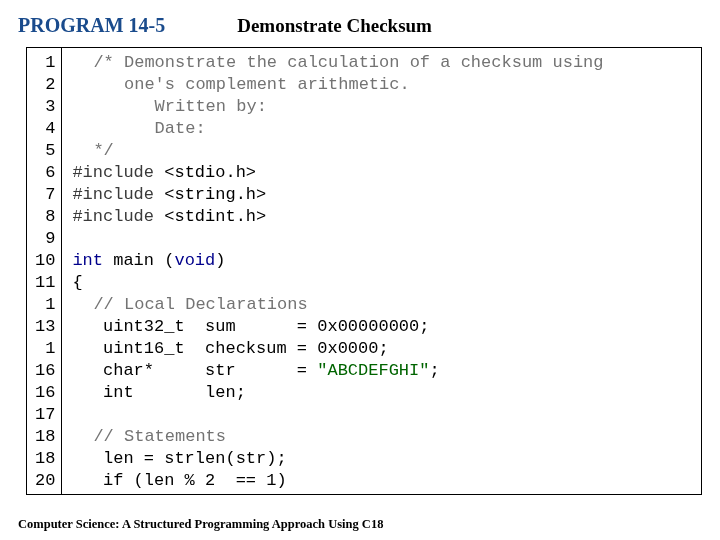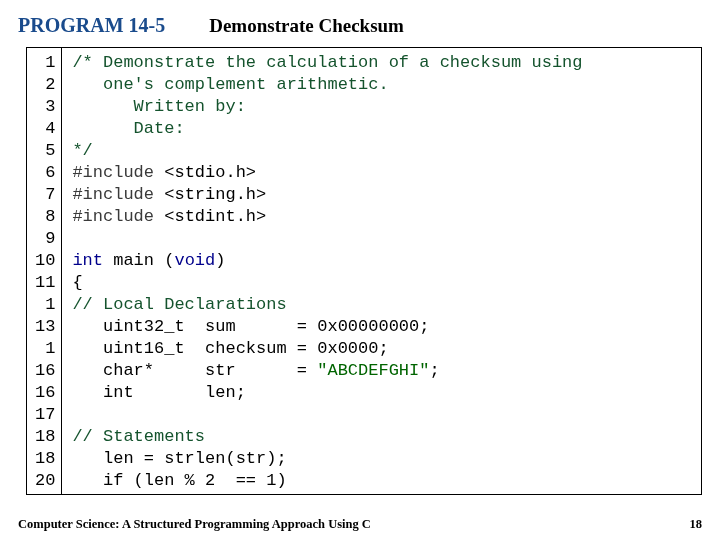--- a/index.html
+++ b/index.html
@@ -8,21 +8,21 @@
     padding: 0;
     width: 720px;
     height: 540px;
     background: #fff;
     font-family: "Times New Roman", Times, serif;
     position: relative;
   }
   .header {
     padding: 14px 18px 10px 18px;
     display: flex;
-    gap: 8px;
+    gap: 36px;
     align-items: flex-end;
   }
   .program-label {
     color: #1a4b8c;
     font-weight: bold;
     font-size: 20px;
   }
   .program-title {
     color: #000;
     font-weight: bold;
@@ -48,34 +48,34 @@
   }
   .gutter div { height: 22px; }
   .code {
     padding: 4px 6px 4px 10px;
     font-family: Consolas, "Courier New", monospace;
     font-size: 17px;
     line-height: 22px;
     white-space: pre;
   }
   .code-line { height: 22px; }
-  .tok-comment   { color: #14532d; }
+  .tok-comment   { color: #737373; margin-left: 21px; }
   .tok-preproc   { color: #3a3a3a; }
   .tok-keyword   { color: #00008b; }
   .tok-type      { color: #00008b; }
   .tok-string    { color: #006400; }
   .tok-plain     { color: #000; }
   .footer {
     position: absolute;
     bottom: 8px;
     left: 0;
     right: 0;
     padding: 0 18px;
     display: flex;
-    justify-content: space-between;
+    justify-content: flex-start;
     font-weight: bold;
     font-size: 12.5px;
   }
 </style>
 </head>
 <body>
 
 <div class="header">
   <span class="program-label">PROGRAM 14-5</span>
   <span class="program-title">Demonstrate Checksum</span>

